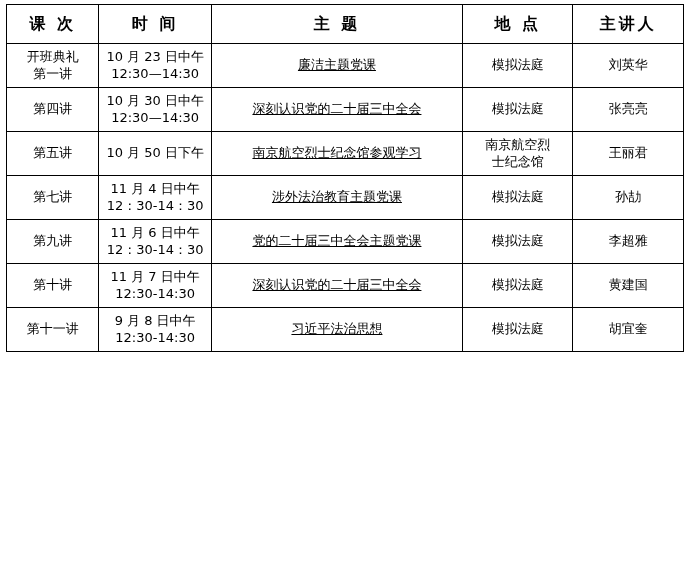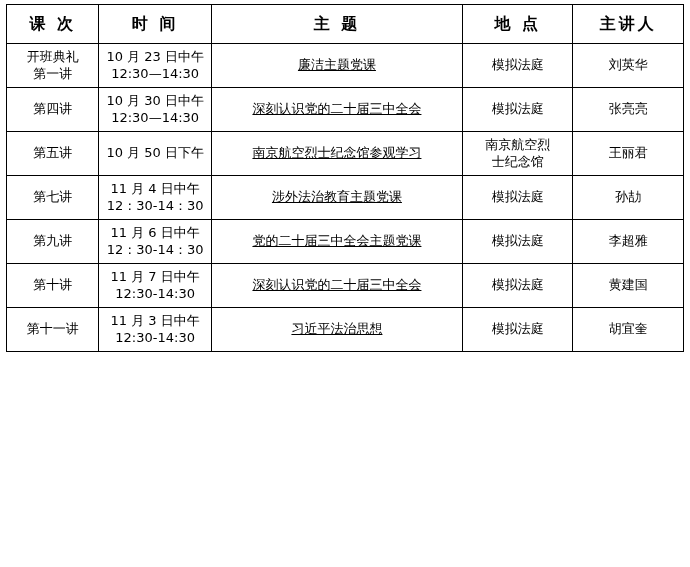--- a/index.html
+++ b/index.html
@@ -193,21 +193,21 @@
           </td>
           <td class="speaker">
             <span class="line">黄建国</span>
           </td>
         </tr>
         <tr class="rowheight-2">
           <td class="session">
             <span class="line">第十一讲</span>
           </td>
           <td class="time">
-            <span class="line">11 月 3 日中午</span>
+            <span class="line">9 月 8 日中午</span>
             <span class="line">12:30-14:30</span>
           </td>
           <td class="topic">
             <span class="line">习近平法治思想</span>
           </td>
           <td class="place">
             <span class="line">模拟法庭</span>
           </td>
           <td class="speaker">
             <span class="line">胡宜奎</span>

